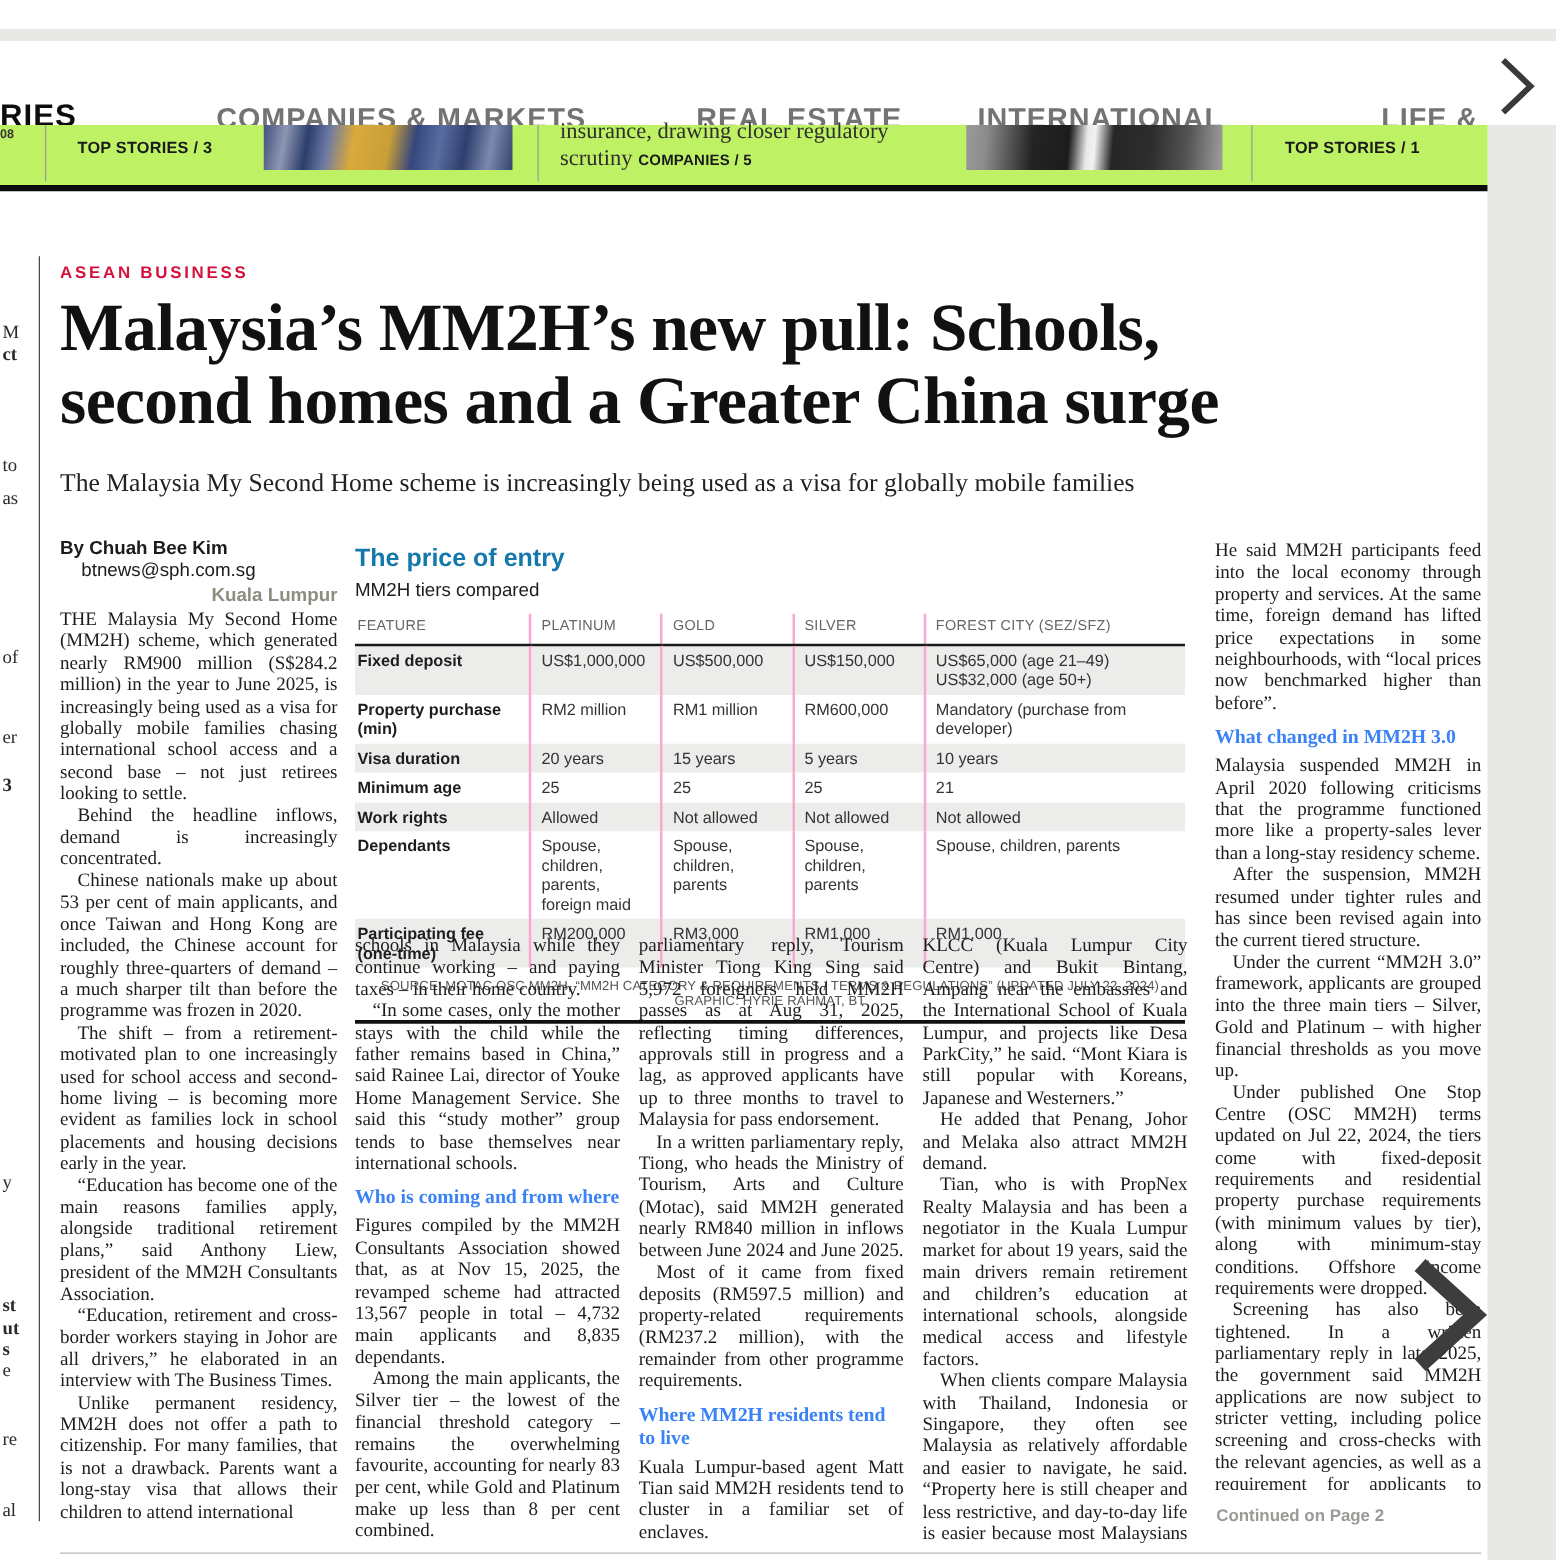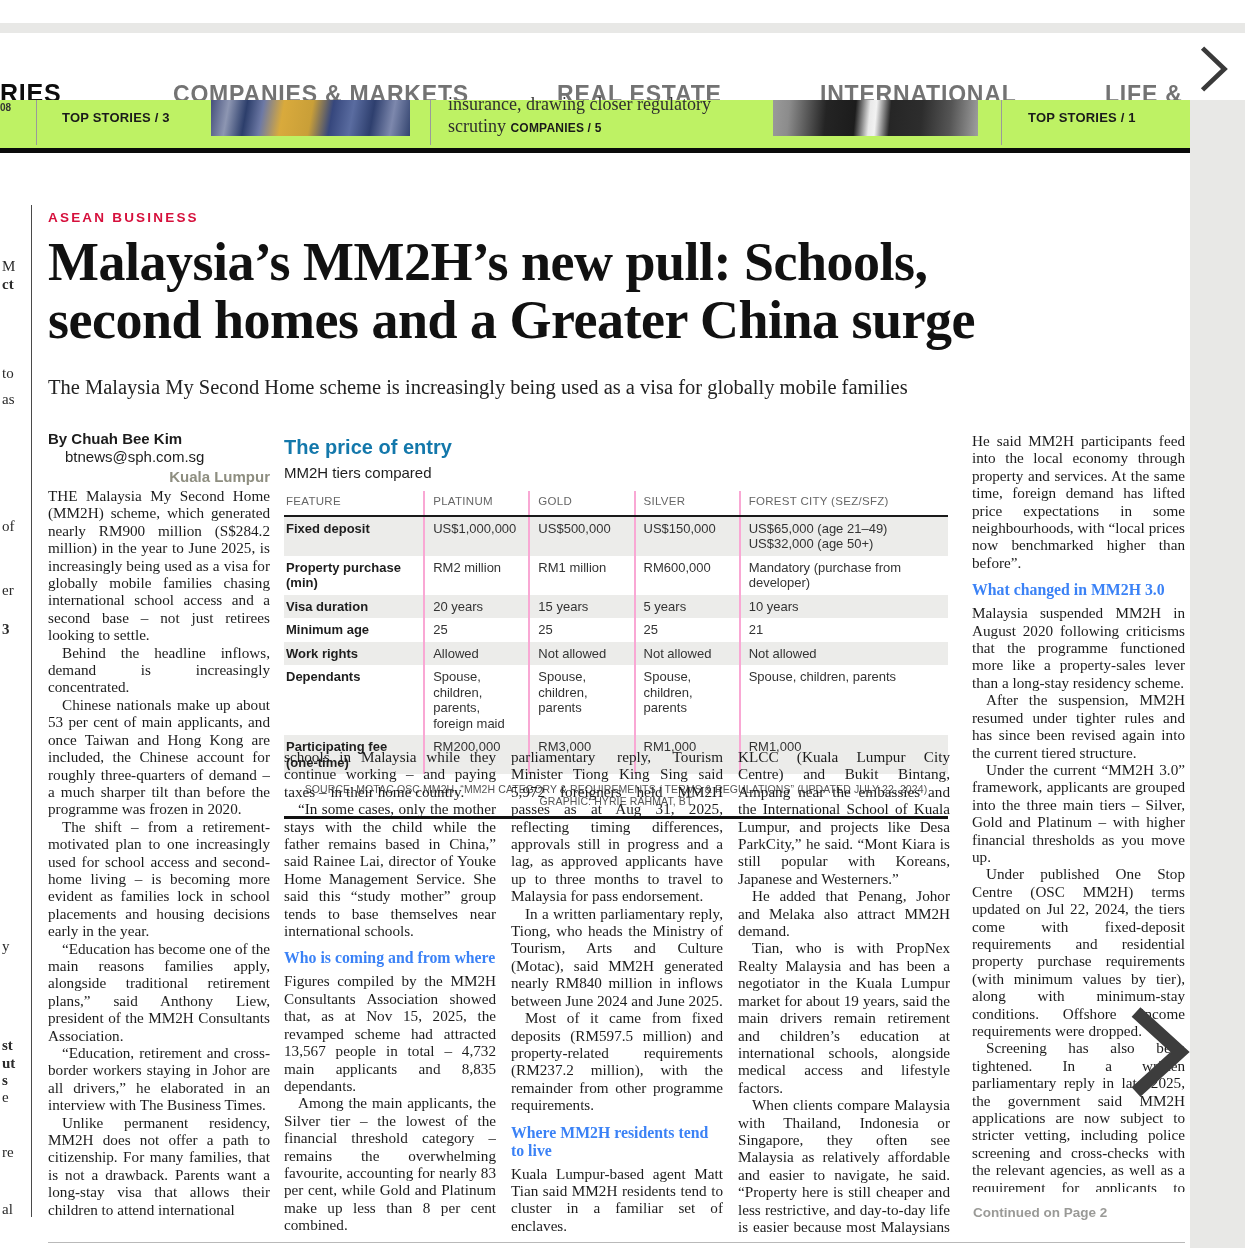--- a/index.html
+++ b/index.html
@@ -81,21 +81,21 @@
 
 <div class="page">
 
   <div class="gray-band"></div>
   <div class="right-margin"></div>
 
   <div class="nav">
     <div class="nav-item active" style="left:0px">RIES</div>
     <div class="nav-item" style="left:173px">COMPANIES &amp; MARKETS</div>
     <div class="nav-item" style="left:557px">REAL ESTATE</div>
-    <div class="nav-item" style="left:820px">INTERNATIONAL</div>
+    <div class="nav-item" style="left:782px">INTERNATIONAL</div>
     <div class="nav-item" style="left:1105px;width:85px;overflow:hidden">LIFE &amp; CULTURE</div>
 
   </div>
   <svg class="nav-chevron" viewBox="0 0 30 46">
     <polyline points="4,3 25,23 4,43" fill="none" stroke="#3a3a3a" stroke-width="4.5"></polyline>
   </svg>
 
   <div class="strip">
     <span class="page-frag">08</span>
     <div class="vdiv" style="left:36px"></div>
@@ -246,21 +246,21 @@
     </div>
   <div class="col col4">
       <p class="para">KLCC (Kuala Lumpur City Centre) and Bukit Bintang, Ampang near the embassies and the International School of Kuala Lumpur, and projects like Desa ParkCity,” he said. “Mont Kiara is still popular with Koreans, Japanese and Westerners.”</p>
       <p class="para">He added that Penang, Johor and Melaka also attract MM2H demand.</p>
       <p class="para">Tian, who is with PropNex Realty Malaysia and has been a negotiator in the Kuala Lumpur market for about 19 years, said the main drivers remain retirement and children’s education at international schools, alongside medical access and lifestyle factors.</p>
       <p class="para">When clients compare Malaysia with Thailand, Indonesia or Singapore, they often see Malaysia as relatively affordable and easier to navigate, he said. “Property here is still cheaper and less restrictive, and day-to-day life is easier because most Malaysians speak several languages,” he added.</p>
     </div>
   <div class="col col5">
       <p class="para">He said MM2H participants feed into the local economy through property and services. At the same time, foreign demand has lifted price expectations in some neighbourhoods, with “local prices now benchmarked higher than before”.</p>
       <h4 class="subhead">What changed in MM2H 3.0</h4>
-      <p class="para">Malaysia suspended MM2H in August 2020 following criticisms that the programme functioned more like a property-sales lever than a long-stay residency scheme.</p>
+      <p class="para">Malaysia suspended MM2H in April 2020 following criticisms that the programme functioned more like a property-sales lever than a long-stay residency scheme.</p>
       <p class="para">After the suspension, MM2H resumed under tighter rules and has since been revised again into the current tiered structure.</p>
       <p class="para">Under the current “MM2H 3.0” framework, applicants are grouped into the three main tiers – Silver, Gold and Platinum – with higher financial thresholds as you move up.</p>
       <p class="para">Under published One Stop Centre (OSC MM2H) terms updated on Jul 22, 2024, the tiers come with fixed-deposit requirements and residential property purchase requirements (with minimum values by tier), along with minimum-stay conditions. Offshore income requirements were dropped.</p>
       <p class="para">Screening has also been tightened. In a written parliamentary reply in late 2025, the government said MM2H applications are now subject to stricter vetting, including police screening and cross-checks with the relevant agencies, as well as a requirement for applicants to submit a letter of good conduct from their home country.</p>
     </div>
 
   <div class="continued">Continued on Page 2</div>
 
   <svg class="big-chevron" viewBox="0 0 62 92">
     <polyline points="6,6 50,46 6,86" fill="none" stroke="#3d3d3d" stroke-width="13" stroke-linejoin="miter"></polyline>

